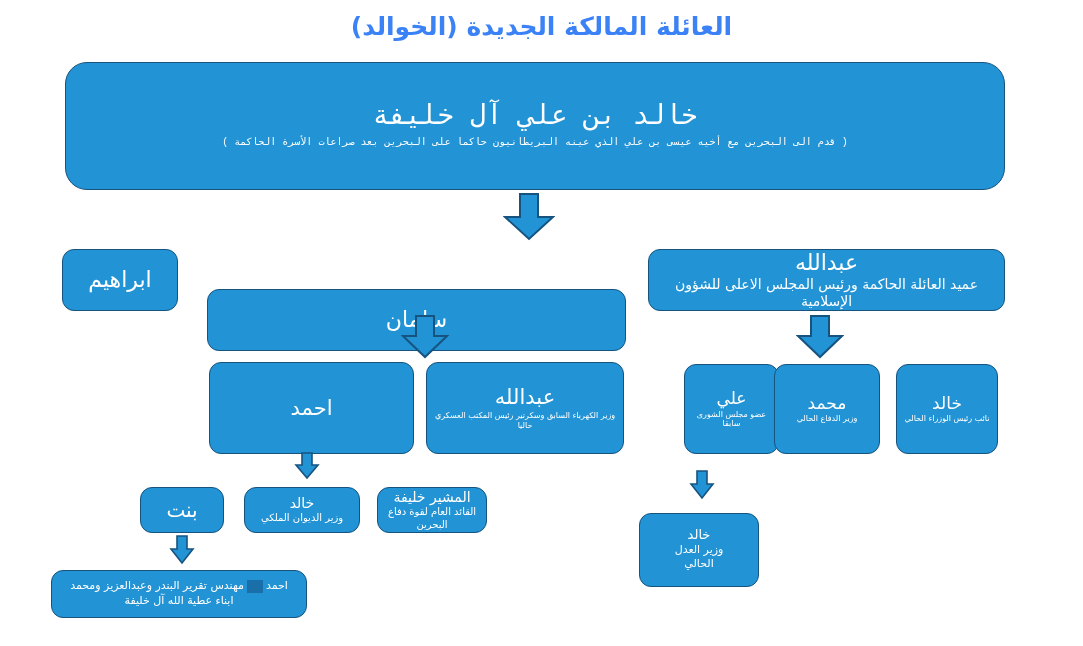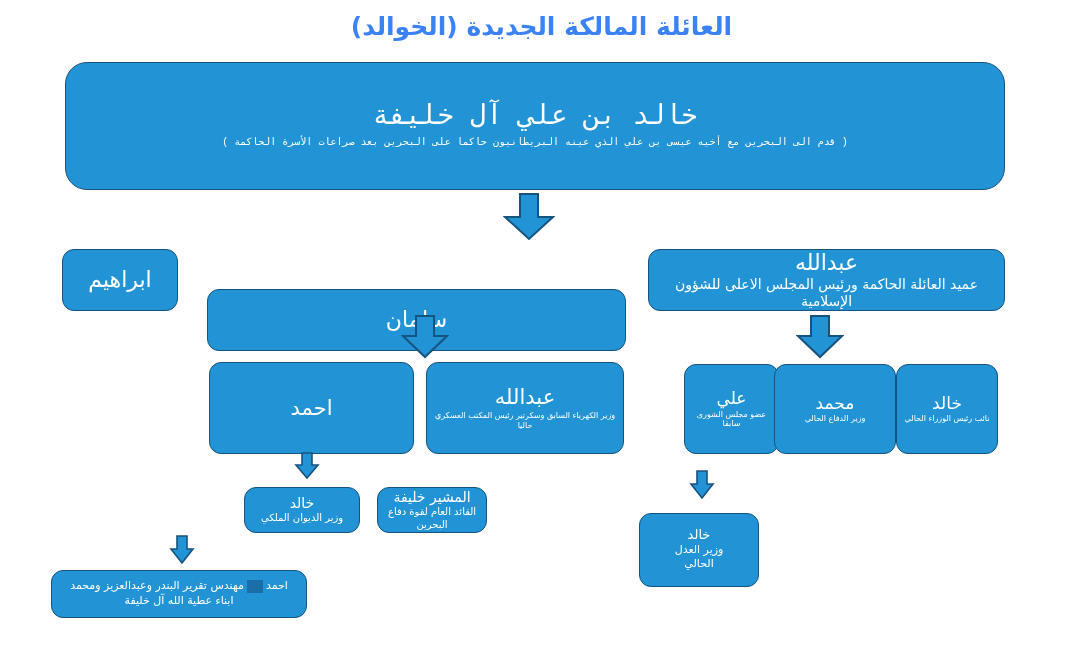--- a/index.html
+++ b/index.html
@@ -155,21 +155,21 @@
   <div class="node lv3" style="left:426px; top:362px; width:198px; height:92px;">
     <span class="nm">عبدالله</span>
     <span class="sub">وزير الكهرباء السابق وسكرتير رئيس المكتب العسكري حاليا</span>
   </div>
 
   <div class="node lv3s" style="left:684px; top:364px; width:95px; height:90px;">
     <span class="nm">علي</span>
     <span class="sub">عضو مجلس الشورى سابقا</span>
   </div>
 
-  <div class="node lv3s" style="left:774px; top:364px; width:122px; height:90px;">
+  <div class="node lv3s" style="left:774px; top:364px; width:106px; height:90px;">
     <span class="nm">محمد</span>
     <span class="sub">وزير الدفاع الحالي</span>
   </div>
 
   <div class="node lv3s" style="left:896px; top:364px; width:102px; height:90px;">
     <span class="nm">خالد</span>
     <span class="sub">نائب رئيس الوزراء الحالي</span>
   </div>
 
   <div class="arrow" style="left:294px; top:452px; width:26px; height:28px;">
@@ -177,20 +177,23 @@
       <polygon points="8,1 18,1 18,13 24,13 13,26 2,13 8,13" fill="#2293D4" stroke="#17537F" stroke-width="1.6"></polygon>
     </svg>
   </div>
 
   <div class="arrow" style="left:689px; top:470px; width:26px; height:30px;">
     <svg viewBox="0 0 26 30" preserveAspectRatio="none">
       <polygon points="8,1 18,1 18,14 24,14 13,28 2,14 8,14" fill="#2293D4" stroke="#17537F" stroke-width="1.6"></polygon>
     </svg>
   </div>
 
+  <div class="node lv4b" style="left:140px; top:487px; width:84px; height:46px;">
+    <span class="nm">بنت</span>
+  </div>
 
   <div class="node lv4" style="left:244px; top:487px; width:116px; height:46px;">
     <span class="nm">خالد</span>
     <span class="sub">وزير الديوان الملكي</span>
   </div>
 
   <div class="node lv4 overflow-txt" style="left:377px; top:487px; width:110px; height:46px;">
     <span class="nm">المشير خليفة</span>
     <span class="sub" style="position:relative; width:104px;">القائد العام لقوة دفاع البحرين</span>
   </div>

